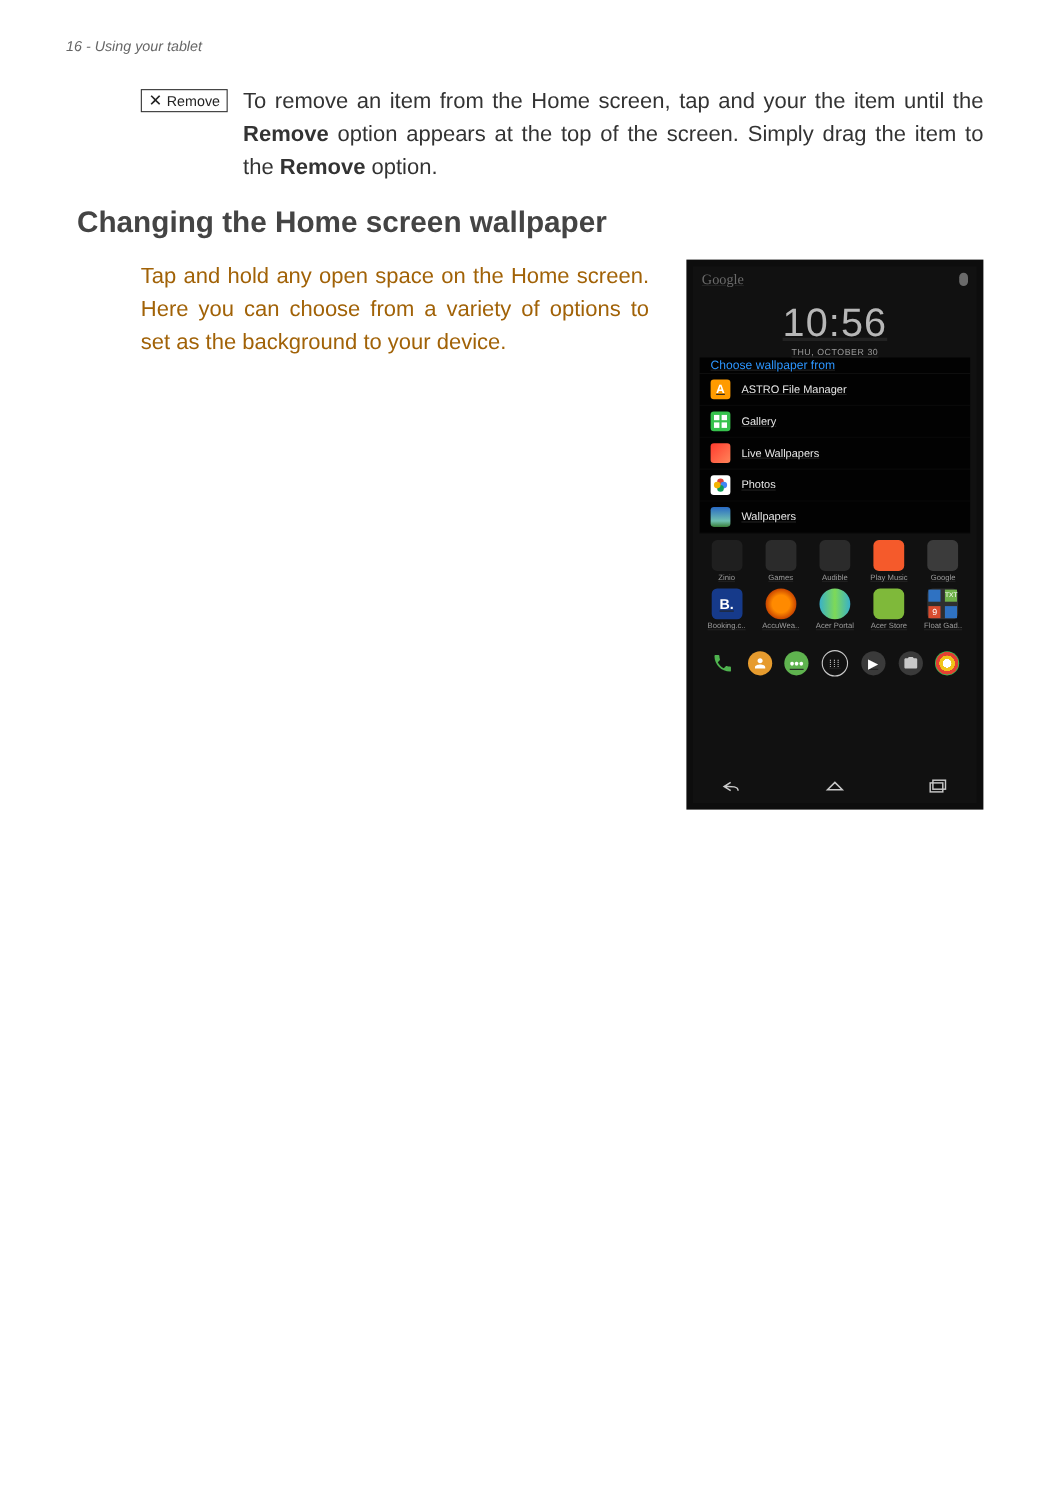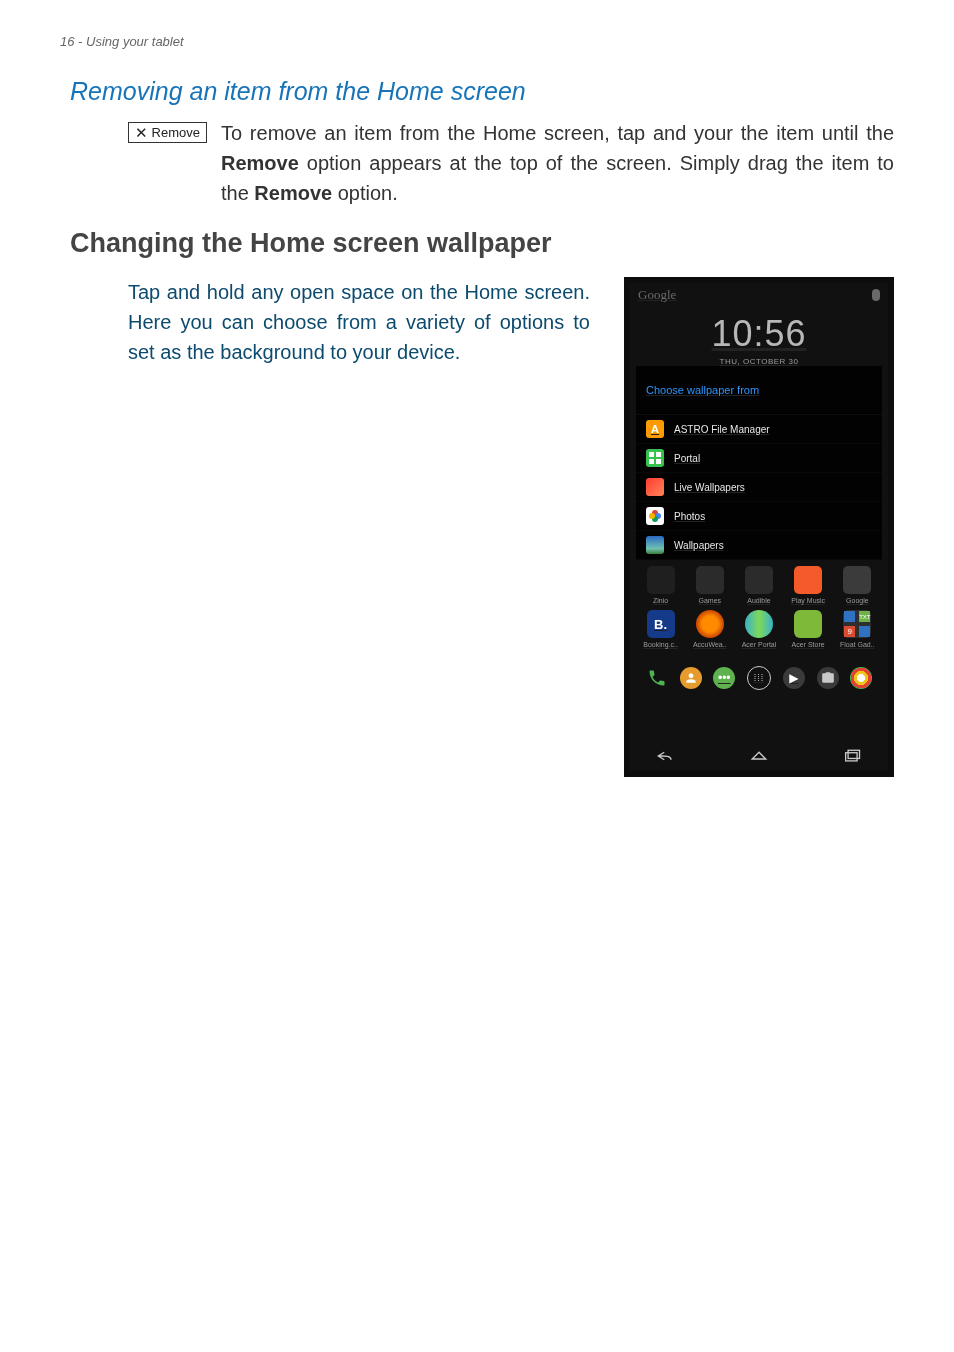--- a/index.html
+++ b/index.html
@@ -64,21 +64,21 @@
   .wallpaper-row {
     display: flex;
     align-items: flex-start;
     margin-left: 68px;
     gap: 34px;
   }
   .wallpaper-text {
     flex: 1;
     font-size: 20px;
     line-height: 1.5;
-    color: #0c4a6e;
+    color: #a16207;
     text-align: justify;
   }
 
   
   .device {
     flex: 0 0 270px;
     width: 270px;
     height: 500px;
     background: #0d0d0d;
     position: relative;
@@ -126,21 +126,21 @@
     letter-spacing: 0.5px;
     margin-top: 2px;
   }
   .wallpaper-panel {
     margin: 0 6px;
     background: rgba(0,0,0,0.85);
   }
   .wp-title {
     color: #2d96ff;
     font-size: 11px;
-    padding: 18px 10px;
+    padding: 1px 10px;
     border-bottom: 1px solid rgba(255,255,255,0.05);
   }
   .wp-item {
     display: flex;
     align-items: center;
     gap: 10px;
     padding: 5px 10px;
     color: #e8e8e8;
     font-size: 10px;
     border-bottom: 1px solid rgba(255,255,255,0.03);
@@ -212,21 +212,20 @@
 </style>
 </head>
 <body>
 
 <div class="page">
 
   <div class="header-line">
     <span>16</span><span> - </span><span>Using your tablet</span>
   </div>
 
-  <div class="subheading-blue">Removing an item from the Home screen</div>
 
   <div class="row-with-icon">
     <div class="remove-badge">
       <span class="x">✕</span>
       <span>Remove</span>
     </div>
     <div class="body-text">
       <span>To remove an item from the Home screen, tap and your the item until the </span><b class="strong">Remove</b><span> option appears at the top of the screen. Simply drag the item to the </span><b class="strong">Remove</b><span> option.</span>
     </div>
   </div>
@@ -258,21 +257,21 @@
           </div>
           <div class="wp-item">
             <div class="wp-icon" style="background:#37c24d;">
               <svg width="12" height="12">
                   <rect x="0" y="0" width="5" height="5" fill="#fff"></rect>
                   <rect x="7" y="0" width="5" height="5" fill="#fff"></rect>
                   <rect x="0" y="7" width="5" height="5" fill="#fff"></rect>
                   <rect x="7" y="7" width="5" height="5" fill="#fff"></rect>
                 </svg>
             </div>
-            <span>Portal</span>
+            <span>Gallery</span>
           </div>
           <div class="wp-item">
             <div class="wp-icon" style="background:linear-gradient(135deg,#ff3b2e,#ff855a);"></div>
             <span>Live Wallpapers</span>
           </div>
           <div class="wp-item">
             <div class="wp-icon" style="background:#fff;">
               <svg width="14" height="14">
                   <circle cx="7" cy="4" r="3" fill="#db4437"></circle>
                   <circle cx="10" cy="7" r="3" fill="#4285f4"></circle>

